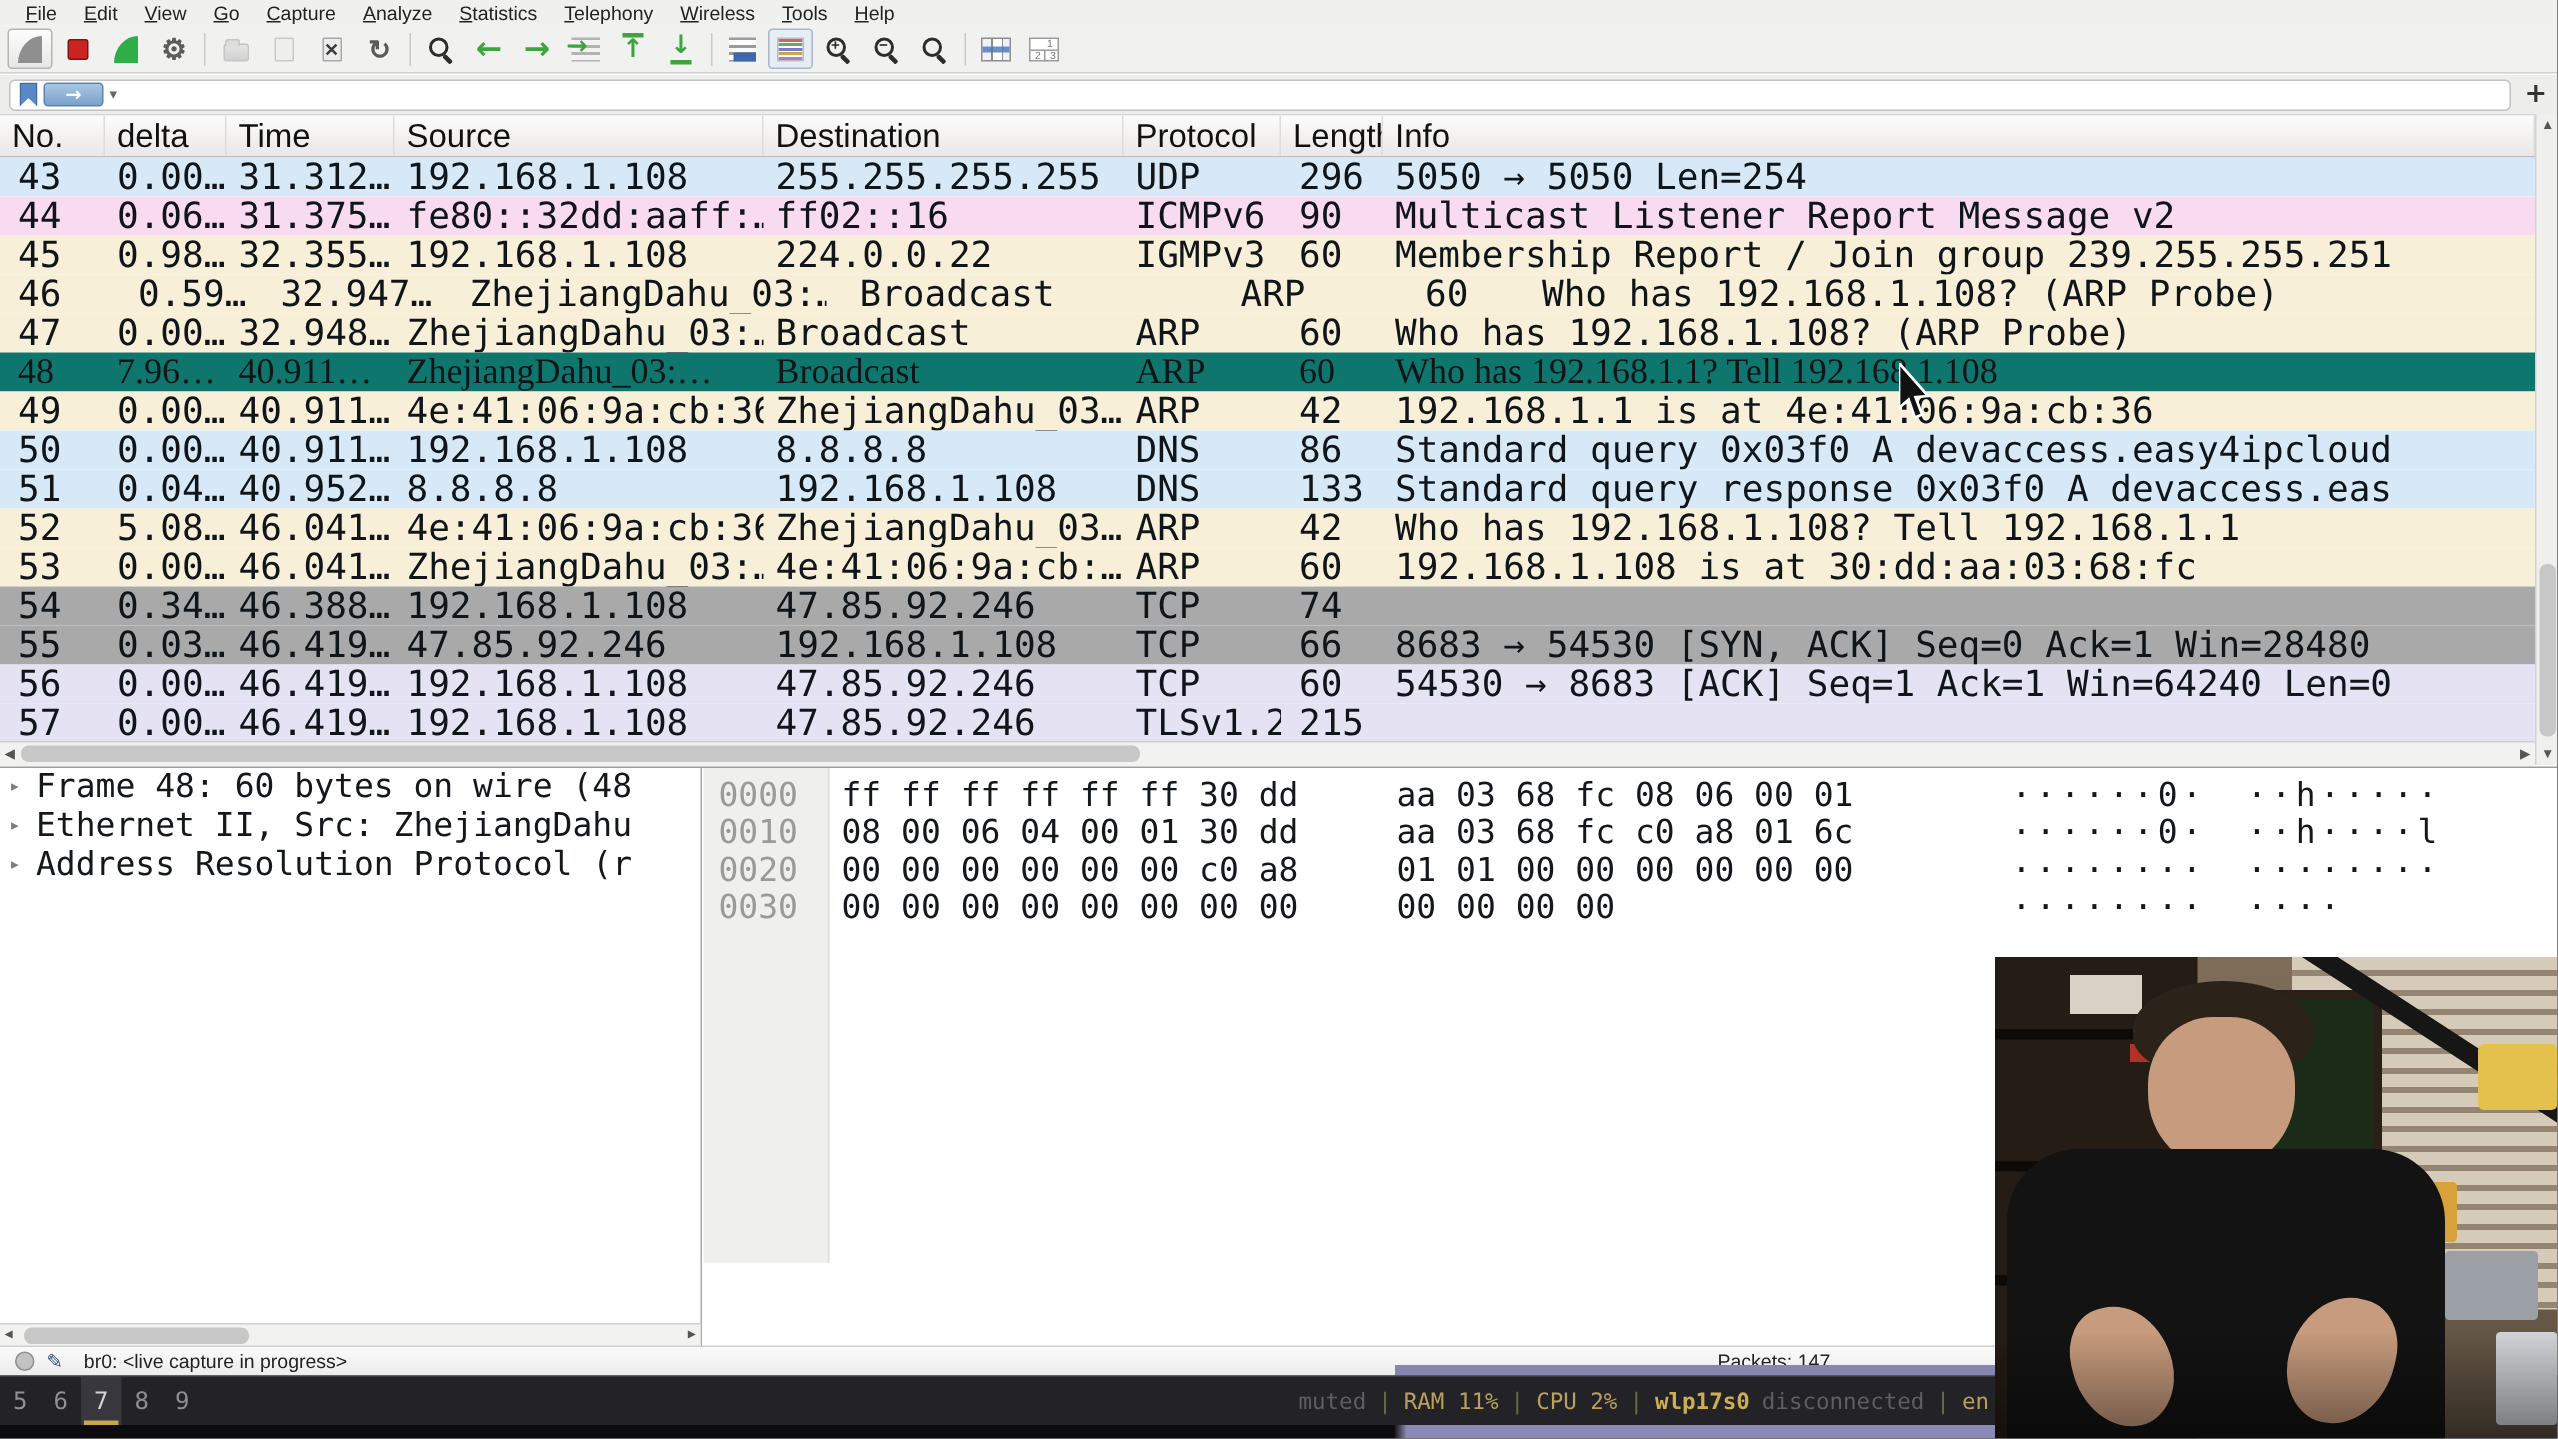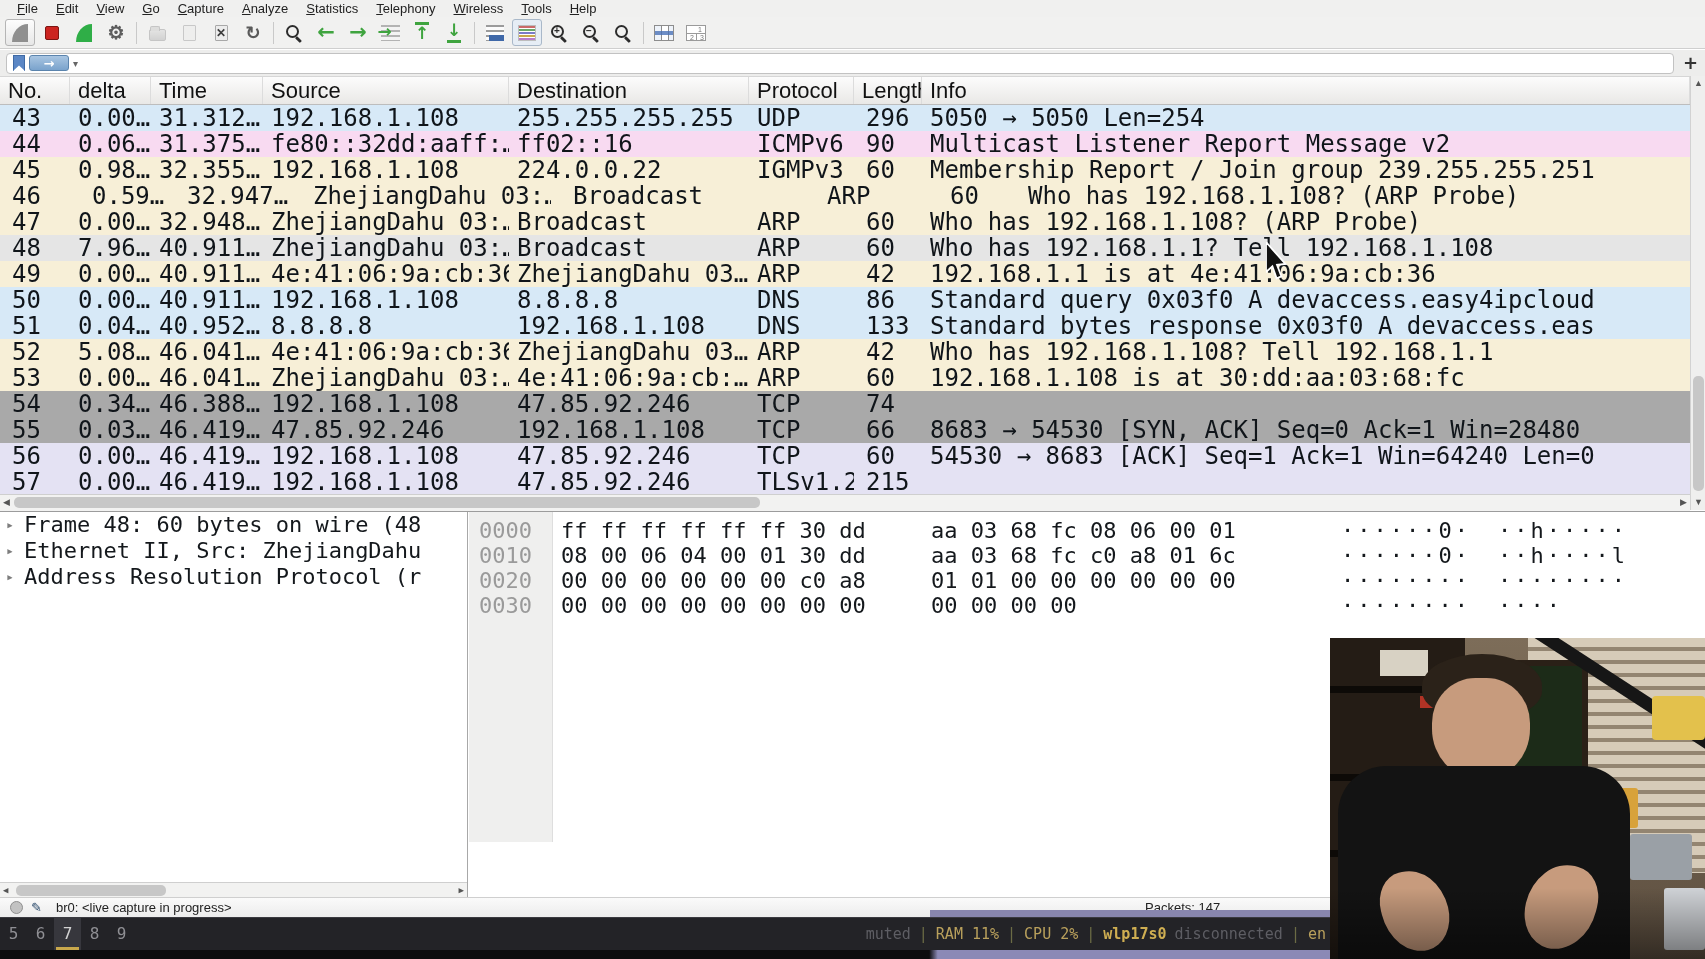--- a/index.html
+++ b/index.html
@@ -325,21 +325,21 @@
         <div class="prow" style="background: rgb(247, 239, 215);">
           <div class="pcell r" style="width: 70px; padding-right: 4px;">47</div>
           <div class="pcell" style="width: 81px; padding-left: 8px;">0.00…</div>
           <div class="pcell" style="width: 112px; padding-left: 8px;">32.948…</div>
           <div class="pcell" style="width: 246px; padding-left: 8px;">ZhejiangDahu_03:…</div>
           <div class="pcell" style="width: 240px; padding-left: 8px;">Broadcast</div>
           <div class="pcell" style="width: 105px; padding-left: 8px;">ARP</div>
           <div class="pcell r" style="width: 68px; padding-right: 4px;">60</div>
           <div class="pcell" style="width: 768px; padding-left: 8px;">Who has 192.168.1.108? (ARP Probe)</div>
         </div>
-        <div class="prow" style="background: #e5e5e5;">
+        <div class="prow" style="background: #0f766e; font-family: Liberation Serif, serif;">
           <div class="pcell r" style="width: 70px; padding-right: 4px;">48</div>
           <div class="pcell" style="width: 81px; padding-left: 8px;">7.96…</div>
           <div class="pcell" style="width: 112px; padding-left: 8px;">40.911…</div>
           <div class="pcell" style="width: 246px; padding-left: 8px;">ZhejiangDahu_03:…</div>
           <div class="pcell" style="width: 240px; padding-left: 8px;">Broadcast</div>
           <div class="pcell" style="width: 105px; padding-left: 8px;">ARP</div>
           <div class="pcell r" style="width: 68px; padding-right: 4px;">60</div>
           <div class="pcell" style="width: 768px; padding-left: 8px;">Who has 192.168.1.1? Tell 192.168.1.108</div>
         </div>
         <div class="prow" style="background: rgb(247, 239, 215);">
@@ -363,21 +363,21 @@
           <div class="pcell" style="width: 768px; padding-left: 8px;">Standard query 0x03f0 A devaccess.easy4ipcloud</div>
         </div>
         <div class="prow" style="background: rgb(215, 233, 247);">
           <div class="pcell r" style="width: 70px; padding-right: 4px;">51</div>
           <div class="pcell" style="width: 81px; padding-left: 8px;">0.04…</div>
           <div class="pcell" style="width: 112px; padding-left: 8px;">40.952…</div>
           <div class="pcell" style="width: 246px; padding-left: 8px;">8.8.8.8</div>
           <div class="pcell" style="width: 240px; padding-left: 8px;">192.168.1.108</div>
           <div class="pcell" style="width: 105px; padding-left: 8px;">DNS</div>
           <div class="pcell r" style="width: 68px; padding-right: 4px;">133</div>
-          <div class="pcell" style="width: 768px; padding-left: 8px;">Standard bytes response 0x03f0 A devaccess.eas</div>
+          <div class="pcell" style="width: 768px; padding-left: 8px;">Standard query response 0x03f0 A devaccess.eas</div>
         </div>
         <div class="prow" style="background: rgb(247, 239, 215);">
           <div class="pcell r" style="width: 70px; padding-right: 4px;">52</div>
           <div class="pcell" style="width: 81px; padding-left: 8px;">5.08…</div>
           <div class="pcell" style="width: 112px; padding-left: 8px;">46.041…</div>
           <div class="pcell" style="width: 246px; padding-left: 8px;">4e:41:06:9a:cb:36</div>
           <div class="pcell" style="width: 240px; padding-left: 8px;">ZhejiangDahu_03…</div>
           <div class="pcell" style="width: 105px; padding-left: 8px;">ARP</div>
           <div class="pcell r" style="width: 68px; padding-right: 4px;">42</div>
           <div class="pcell" style="width: 768px; padding-left: 8px;">Who has 192.168.1.108? Tell 192.168.1.1</div>

